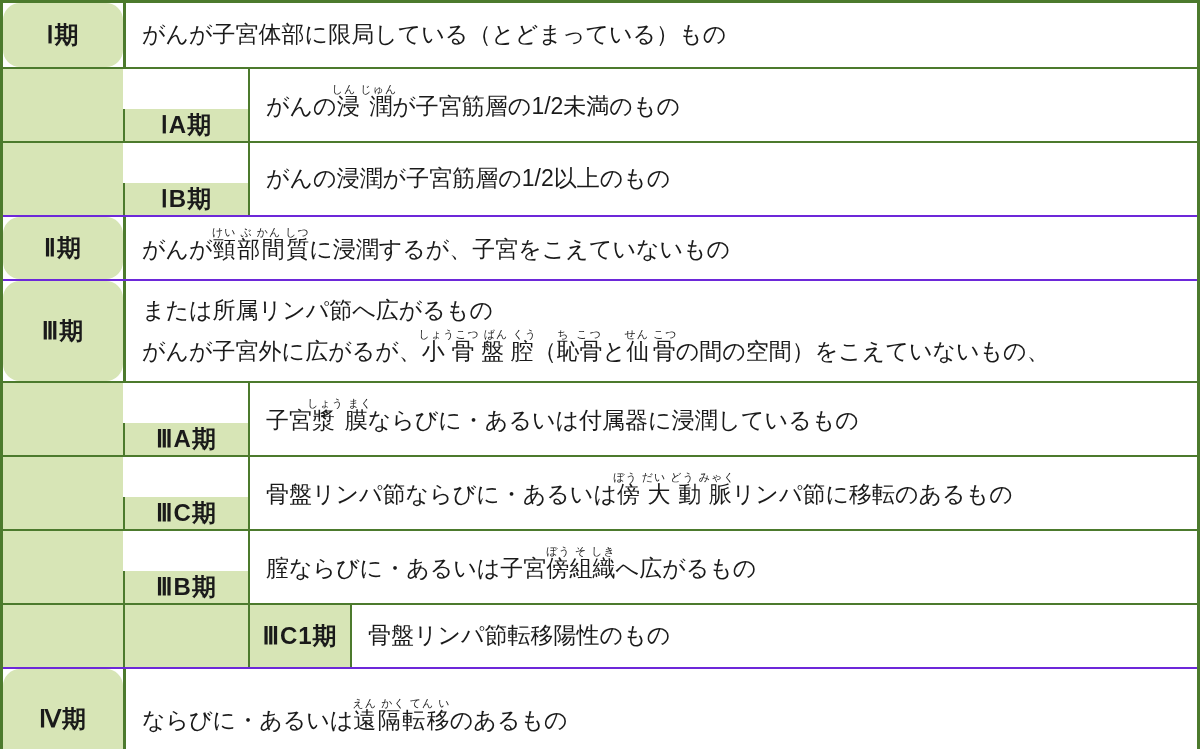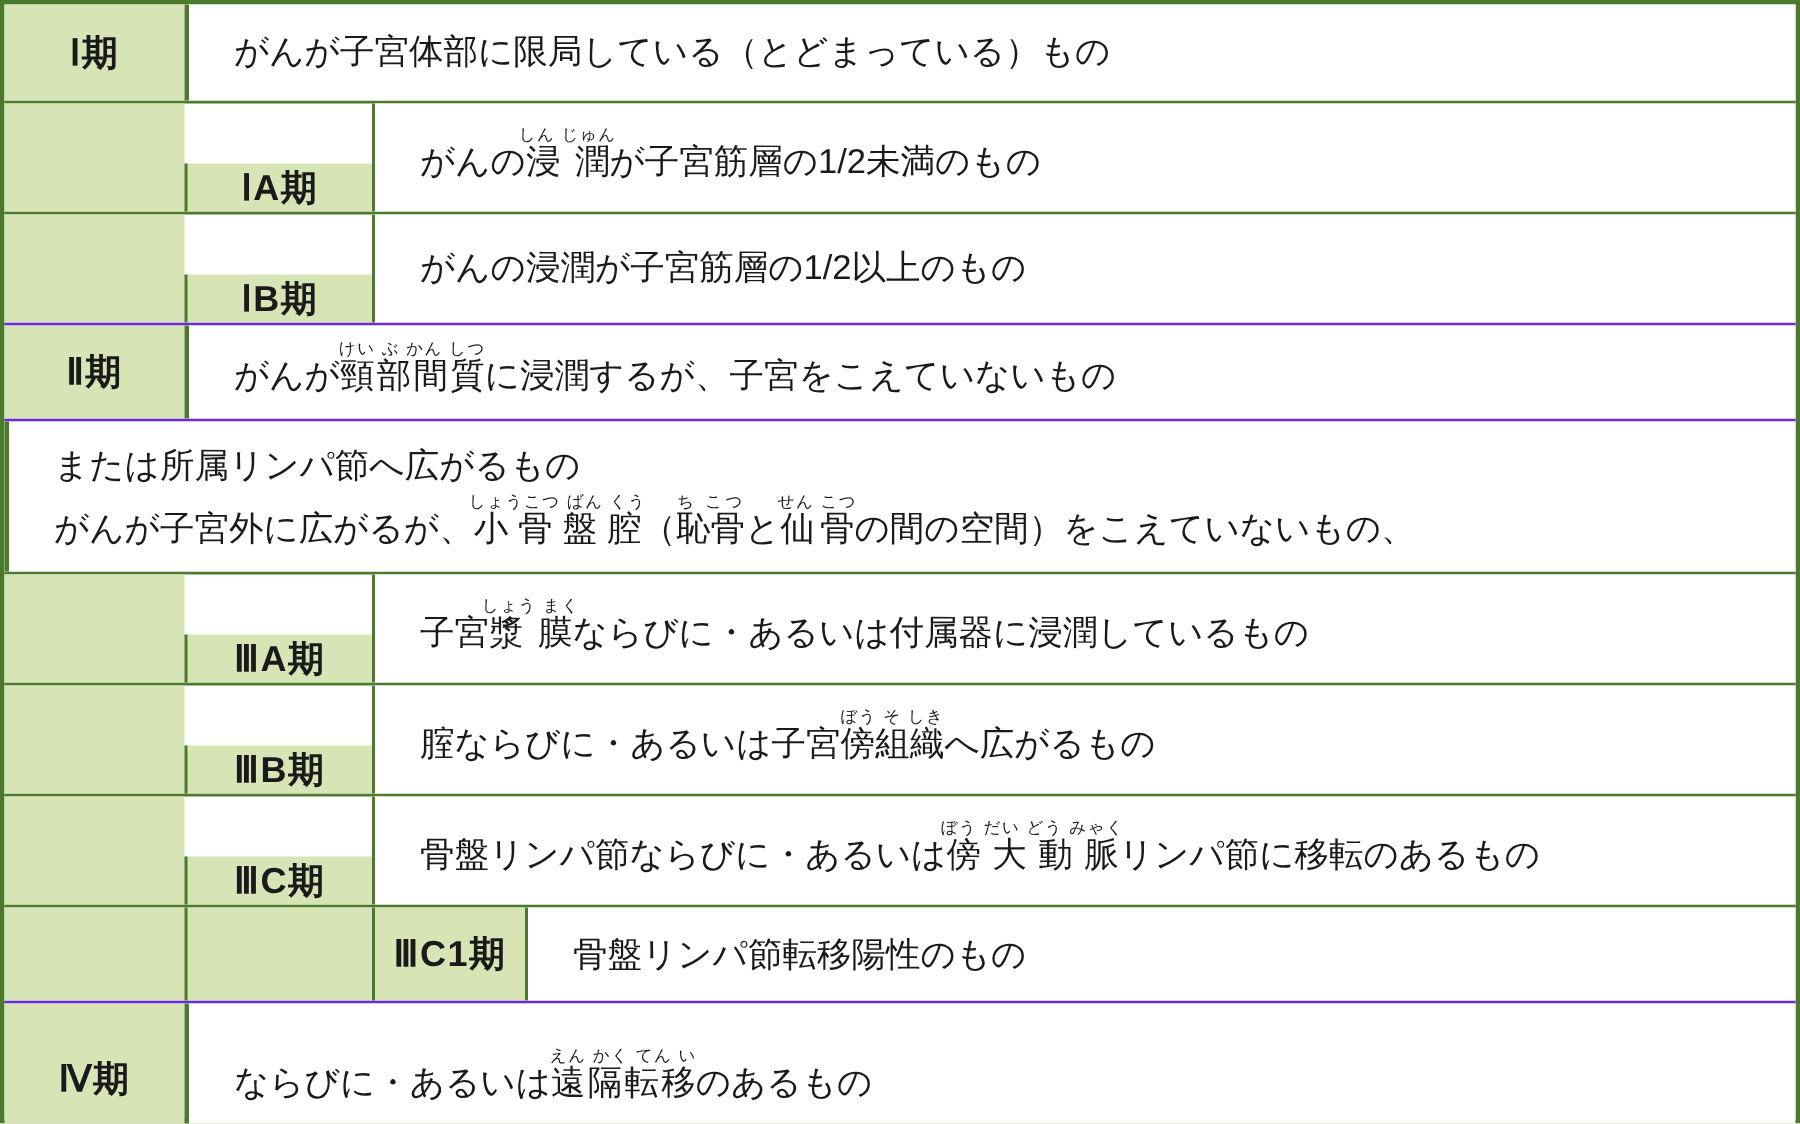--- a/index.html
+++ b/index.html
@@ -46,21 +46,21 @@
     align-items: center;
     justify-content: center;
     text-align: center;
     font-size: 24px;
     font-weight: bold;
     letter-spacing: 1px;
     color: #1a1a1a;
     flex: 0 0 auto;
   }
 
-  .lvl1 .cell-label { width: 120px; }
+  .lvl1 .cell-label { width: 120px; border-radius: 17px; }
   .lvl2 .spacer1 { width: 120px; flex: 0 0 auto; background: #d7e5b6; box-sizing: border-box; }
   .lvl2 .cell-label { width: 125px; border-left: 2px solid #4c7a2d; margin-top: 40px; }
   .lvl3 .spacer1 { width: 120px; flex: 0 0 auto; background: #d7e5b6; box-sizing: border-box; }
   .lvl3 .spacer2 { width: 125px; flex: 0 0 auto; background: #d7e5b6; box-sizing: border-box; border-left: 2px solid #4c7a2d; }
   .lvl3 .cell-label { width: 102px; border-left: 2px solid #4c7a2d; }
 
   .cell-text {
     box-sizing: border-box;
     flex: 1 1 auto;
     border-left: 3px solid #4c7a2d;
@@ -76,21 +76,20 @@
     justify-content: flex-end;
   }
 
   .cell-text .inner {
     width: 100%;
   }
 
   .line {
     display: block;
     white-space: nowrap;
-    margin-left: 14px;
   }
 
   
   ruby {
     ruby-position: over;
   }
   rt {
     font-size: 11px;
     line-height: 1;
     letter-spacing: 1px;
@@ -134,51 +133,52 @@
     </div>
     <div class="row lvl1 sep-major h-1">
       <div class="cell-label">Ⅱ期</div>
       <div class="cell-text">
         <div class="inner">
           <span class="line">がんが<ruby>頸部間質<rt>けい ぶ かん しつ</rt></ruby>に浸潤するが、子宮をこえていないもの</span>
         </div>
       </div>
     </div>
     <div class="row lvl1 sep-major h-2">
+      <div class="cell-label">Ⅲ期</div>
       <div class="cell-text">
         <div class="inner">
           <span class="line">または所属リンパ節へ広がるもの</span>
           <span class="line">がんが子宮外に広がるが、<ruby>小骨盤腔<rt>しょうこつ ばん くう</rt></ruby>（<ruby>恥骨<rt>ち こつ</rt></ruby>と<ruby>仙骨<rt>せん こつ</rt></ruby>の間の空間）をこえていないもの、</span>
         </div>
       </div>
     </div>
     <div class="row lvl2 sep-minor h-1">
       <div class="spacer1"></div>
       <div class="cell-label">ⅢA期</div>
       <div class="cell-text">
         <div class="inner">
           <span class="line">子宮<ruby>漿膜<rt>しょう まく</rt></ruby>ならびに・あるいは付属器に浸潤しているもの</span>
         </div>
       </div>
     </div>
     <div class="row lvl2 sep-minor h-1">
       <div class="spacer1"></div>
-      <div class="cell-label">ⅢB期</div>
+      <div class="cell-label">ⅢC期</div>
       <div class="cell-text">
         <div class="inner">
-          <span class="line">腟ならびに・あるいは子宮<ruby>傍組織<rt>ぼう そ しき</rt></ruby>へ広がるもの</span>
+          <span class="line">骨盤リンパ節ならびに・あるいは<ruby>傍大動脈<rt>ぼう だい どう みゃく</rt></ruby>リンパ節に移転のあるもの</span>
         </div>
       </div>
     </div>
     <div class="row lvl2 sep-minor h-1">
       <div class="spacer1"></div>
-      <div class="cell-label">ⅢC期</div>
+      <div class="cell-label">ⅢB期</div>
       <div class="cell-text">
         <div class="inner">
-          <span class="line">骨盤リンパ節ならびに・あるいは<ruby>傍大動脈<rt>ぼう だい どう みゃく</rt></ruby>リンパ節に移転のあるもの</span>
+          <span class="line">腟ならびに・あるいは子宮<ruby>傍組織<rt>ぼう そ しき</rt></ruby>へ広がるもの</span>
         </div>
       </div>
     </div>
     <div class="row lvl3 sep-minor h-1">
       <div class="spacer1"></div>
       <div class="spacer2"></div>
       <div class="cell-label">ⅢC1期</div>
       <div class="cell-text">
         <div class="inner">
           <span class="line">骨盤リンパ節転移陽性のもの</span>

